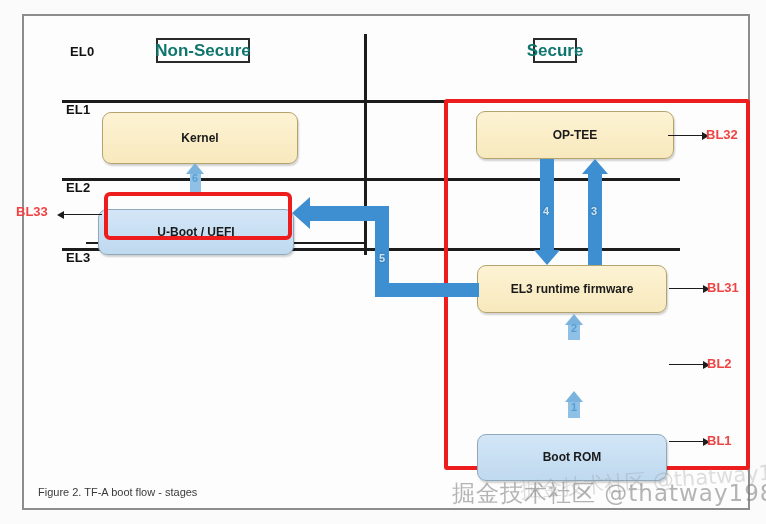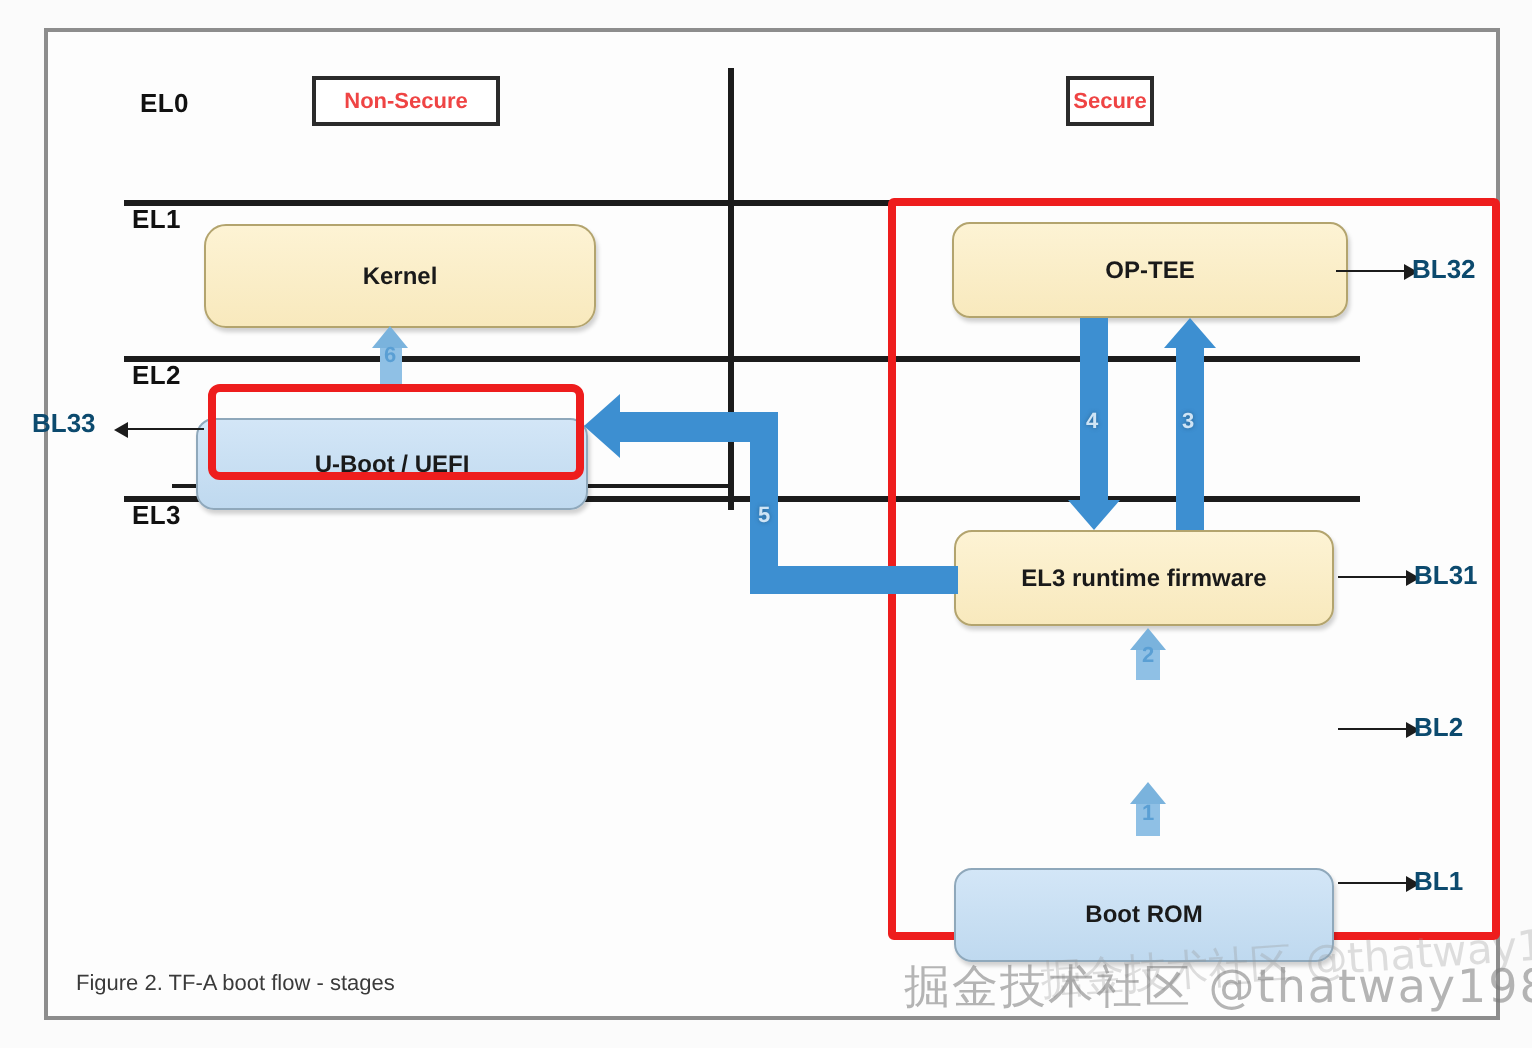--- a/index.html
+++ b/index.html
@@ -51,23 +51,23 @@
     position:absolute;
     border:2px solid #1c1c1c;
     box-sizing:border-box;
   }
 
   
   .world-chip{
     position:absolute;
     border:2px solid #2b2b2b;
     background:#ffffff;
-    font-size:11px;
-    font-weight:bold;
-    color:#ef4444;
+    font-size:17px;
+    font-weight:bold;
+    color:#0f766e;
     display:flex;align-items:center;justify-content:center;
     box-sizing:border-box;
     white-space:nowrap;
   }
 
   
   .nodebox{
     position:absolute;
     border-radius:9px;
     border:1.5px solid #9a9a80;
@@ -98,21 +98,21 @@
     box-sizing:border-box;
     border-radius:3px;
   }
   .red-outline.rounded{border-radius:6px;}
 
   
   .bl-label{
     position:absolute;
     font-size:13px;
     font-weight:bold;
-    color:#0c4a6e;
+    color:#ef4444;
     white-space:nowrap;
   }
   .bl-leader{
     position:absolute;
     height:0;
     border-top:1.6px solid #1c1c1c;
   }
   .bl-leader::after{
     content:"";
     position:absolute;
@@ -195,21 +195,21 @@
 
   <div class="v-divider" style="left:364px;top:34px;height:221px;"></div>
 
   <div class="connector" style="left:86px;top:198px;width:280px;height:46px;border-top:none;border-left:none;"></div>
 
   <div class="world-chip" style="left:156px;top:38px;width:94px;height:25px;">Non-Secure</div>
   <div class="world-chip" style="left:533px;top:38px;width:44px;height:25px;">Secure</div>
 
   <div class="red-outline" style="left:444px;top:99px;width:306px;height:371px;"></div>
 
-  <div class="nodebox cream" style="left:102px;top:112px;width:196px;height:52px;border-radius:11px;">Kernel</div>
+  <div class="nodebox cream" style="left:102px;top:112px;width:196px;height:52px;">Kernel</div>
 
   <div class="nodebox blue" style="left:98px;top:193px;width:196px;height:46px;">U-Boot / UEFI</div>
   <div class="red-outline rounded" style="left:104px;top:192px;width:188px;height:48px;"></div>
 
   <div class="bl-label" style="left:16px;top:204px;">BL33</div>
   <div class="bl-leader" style="left:64px;top:214px;width:38px;"></div>
 
   <div class="nodebox cream" style="left:476px;top:111px;width:198px;height:48px;">OP-TEE</div>
   <div class="bl-leader left-arrow" style="left:668px;top:135px;width:34px;"></div>
   <div class="bl-label" style="left:706px;top:127px;">BL32</div>

